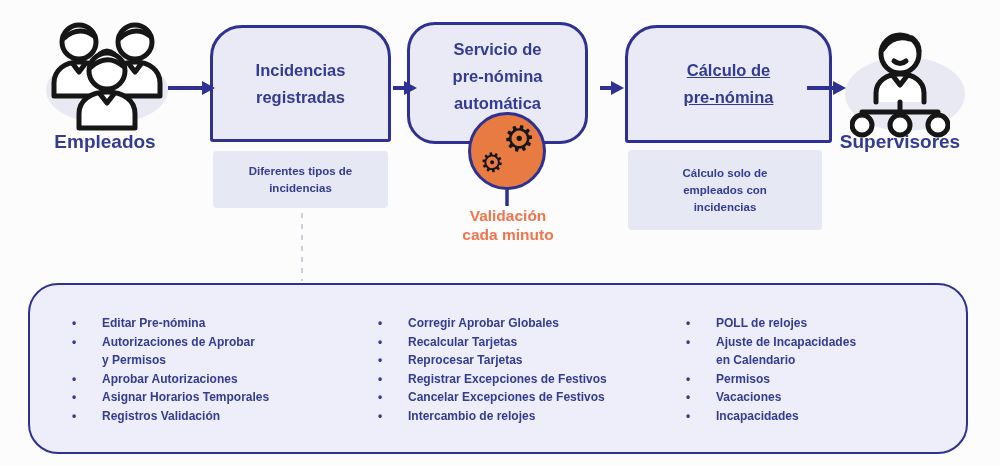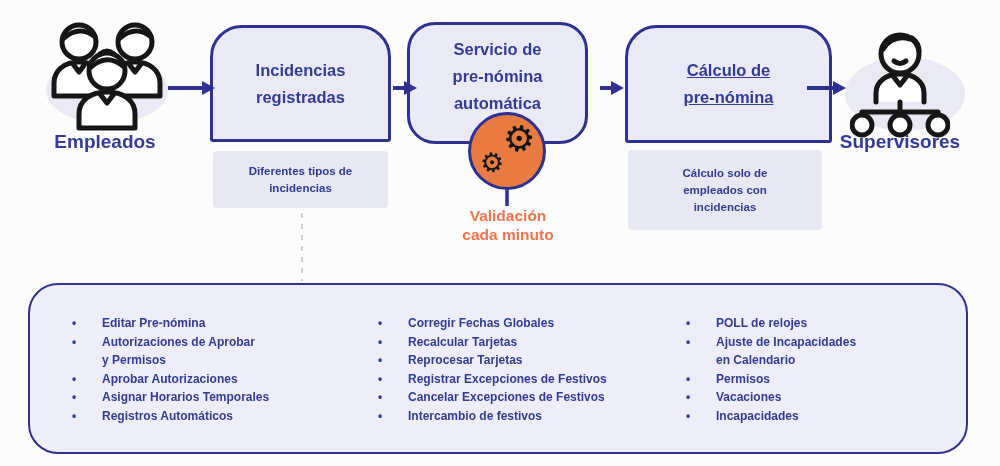--- a/index.html
+++ b/index.html
@@ -150,47 +150,47 @@
       <div class="bullet-item">
         <span class="bullet-dot">•</span>
         <span class="bullet-text">Aprobar Autorizaciones</span>
       </div>
       <div class="bullet-item">
         <span class="bullet-dot">•</span>
         <span class="bullet-text">Asignar Horarios Temporales</span>
       </div>
       <div class="bullet-item">
         <span class="bullet-dot">•</span>
-        <span class="bullet-text">Registros Automáticos</span>
+        <span class="bullet-text">Registros Validación</span>
       </div>
     </div>
   <div class="panel-col col-2">
       <div class="bullet-item">
         <span class="bullet-dot">•</span>
-        <span class="bullet-text">Corregir Fechas Globales</span>
+        <span class="bullet-text">Corregir Aprobar Globales</span>
       </div>
       <div class="bullet-item">
         <span class="bullet-dot">•</span>
         <span class="bullet-text">Recalcular Tarjetas</span>
       </div>
       <div class="bullet-item">
         <span class="bullet-dot">•</span>
         <span class="bullet-text">Reprocesar Tarjetas</span>
       </div>
       <div class="bullet-item">
         <span class="bullet-dot">•</span>
         <span class="bullet-text">Registrar Excepciones de Festivos</span>
       </div>
       <div class="bullet-item">
         <span class="bullet-dot">•</span>
         <span class="bullet-text">Cancelar Excepciones de Festivos</span>
       </div>
       <div class="bullet-item">
         <span class="bullet-dot">•</span>
-        <span class="bullet-text">Intercambio de festivos</span>
+        <span class="bullet-text">Intercambio de relojes</span>
       </div>
     </div>
   <div class="panel-col col-3">
       <div class="bullet-item">
         <span class="bullet-dot">•</span>
         <span class="bullet-text">POLL de relojes</span>
       </div>
       <div class="bullet-item">
         <span class="bullet-dot">•</span>
         <span class="bullet-text">Ajuste de Incapacidades

